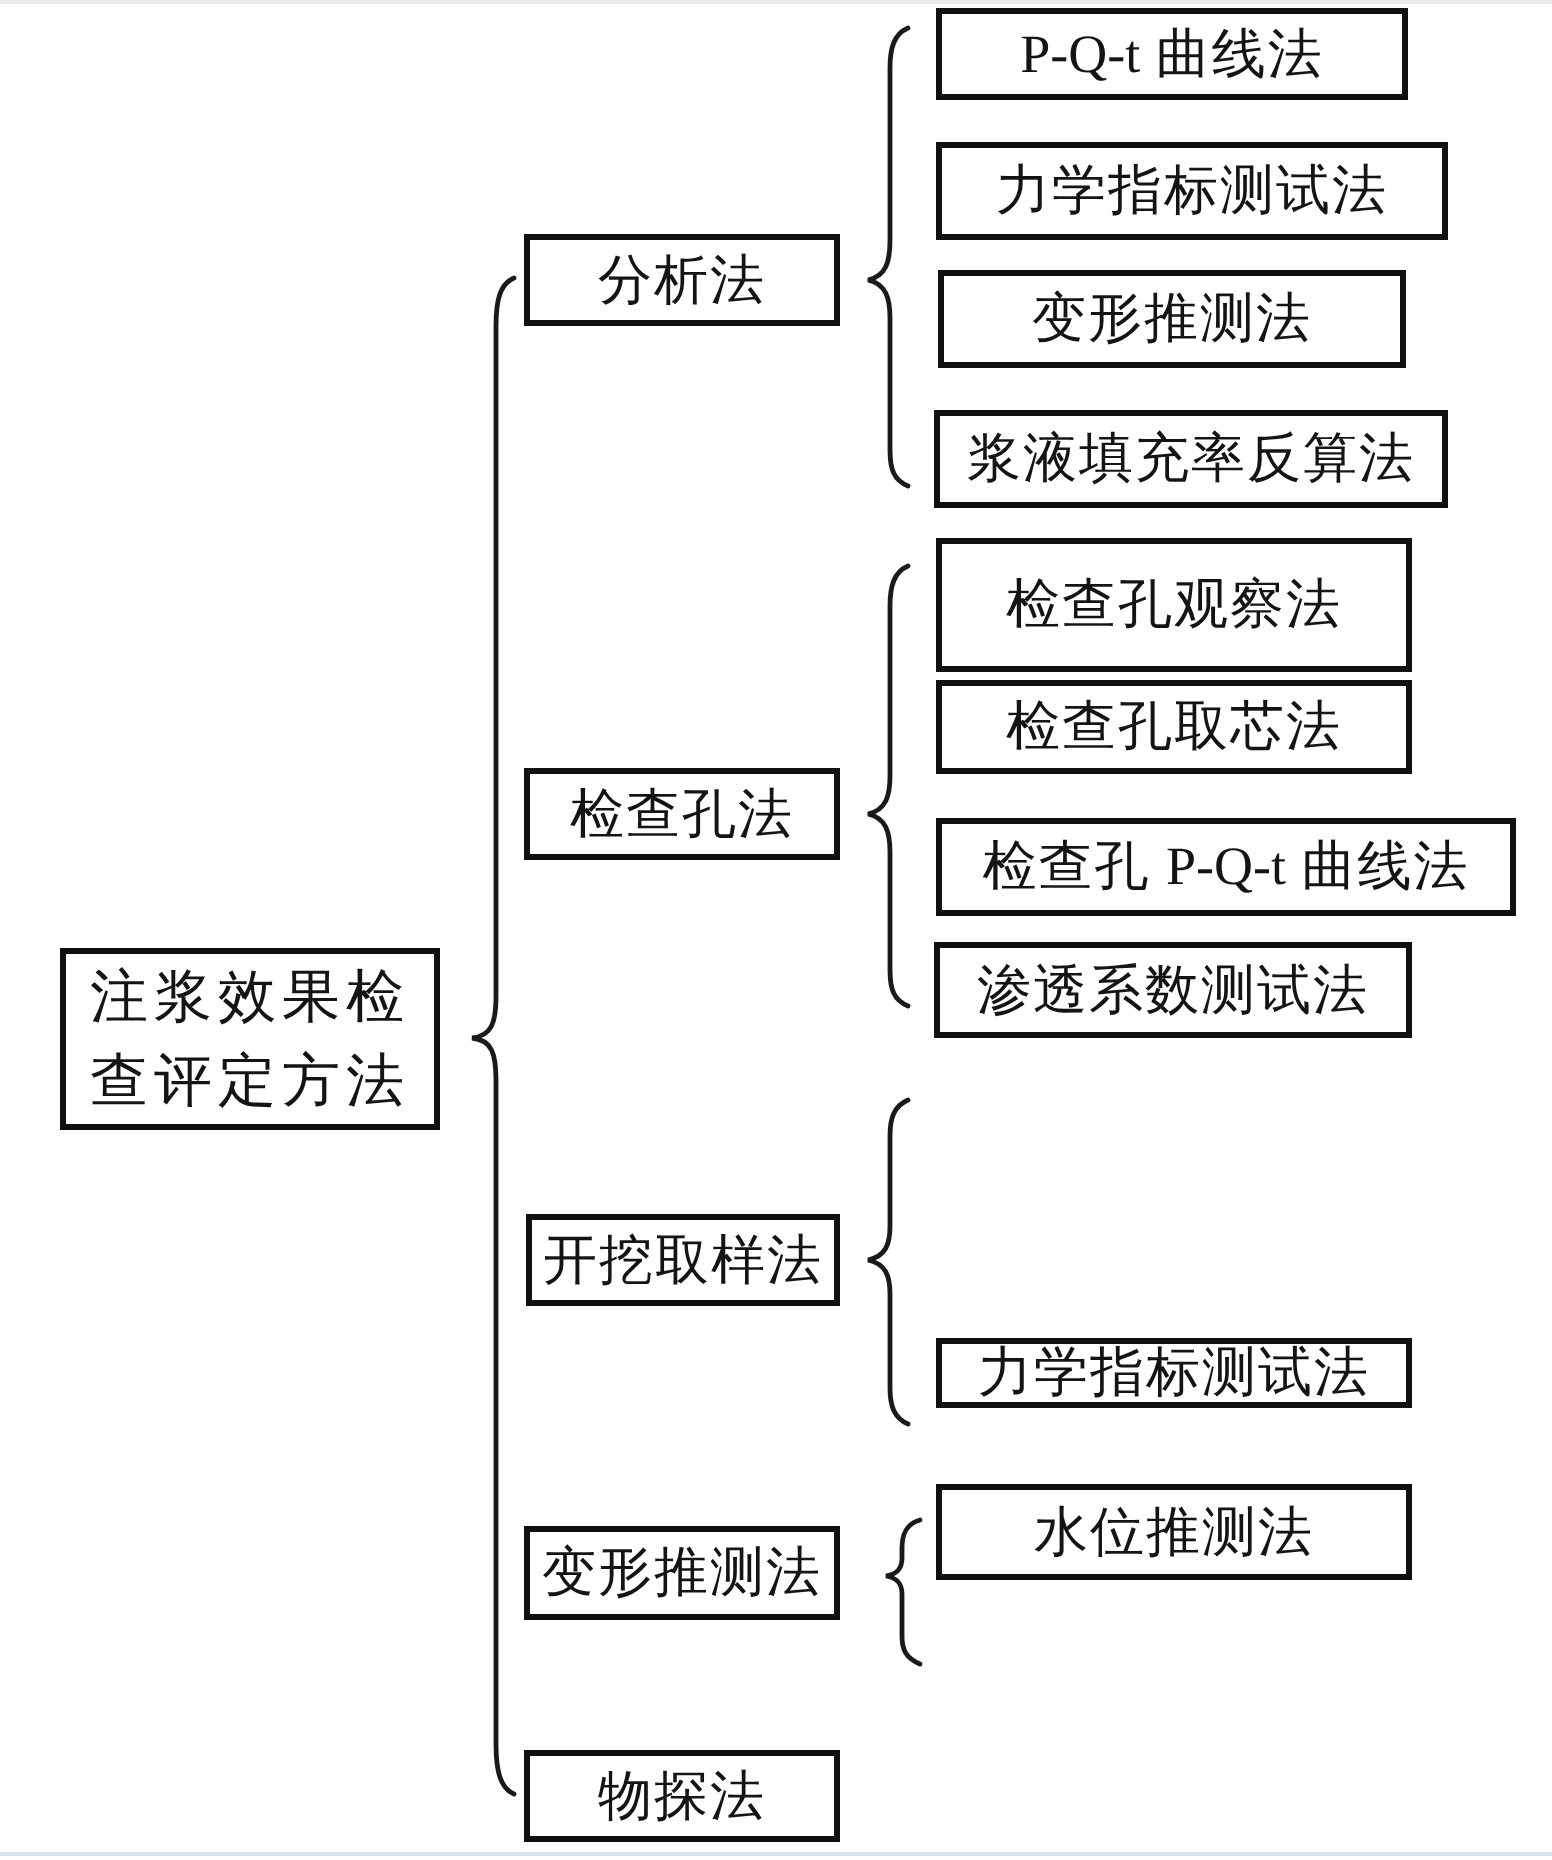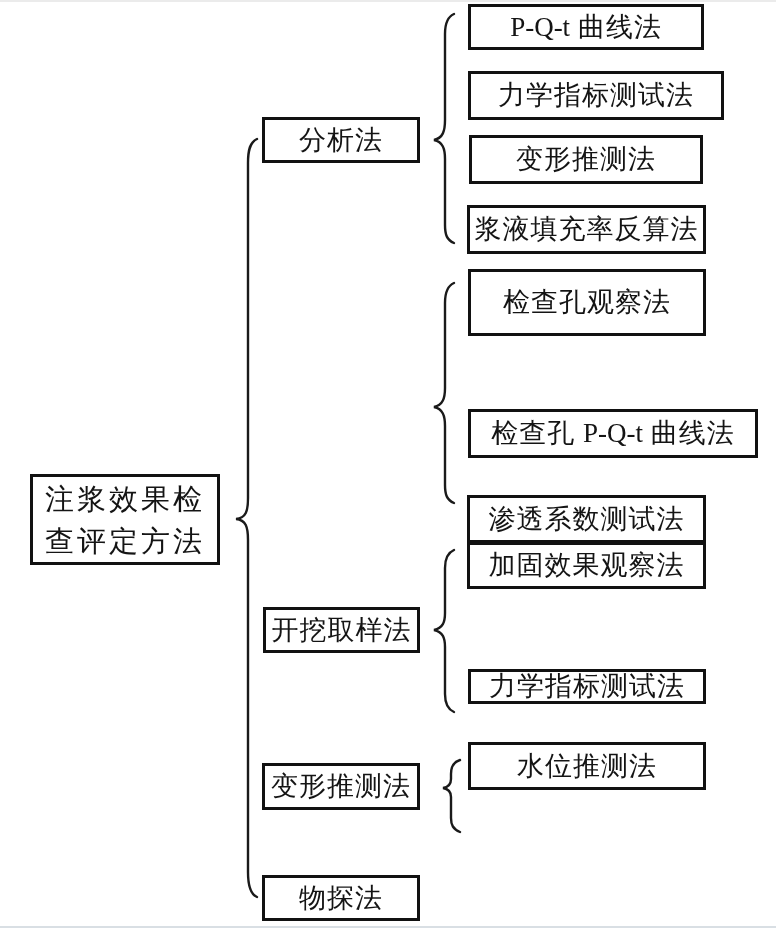--- a/index.html
+++ b/index.html
@@ -52,56 +52,59 @@
   </svg>
 
   <div class="box root-box" style="left:30px;top:474px;width:190px;height:91px">
     <div>注浆效果检</div>
     <div>查评定方法</div>
   </div>
 
   <div class="box" style="left:262px;top:117px;width:158px;height:46px">
     <span>分析法</span>
   </div>
+  <div class="box" style="left:262px;top:384px;width:158px;height:46px">
+    <span>检查孔法</span>
+  </div>
   <div class="box" style="left:263px;top:607px;width:157px;height:46px">
     <span>开挖取样法</span>
   </div>
   <div class="box" style="left:262px;top:763px;width:158px;height:47px">
     <span>变形推测法</span>
   </div>
   <div class="box" style="left:262px;top:875px;width:158px;height:46px">
     <span>物探法</span>
   </div>
 
   <div class="box" style="left:468px;top:4px;width:236px;height:46px">
     <span><span></span><span class="it">P-Q-t</span><span> 曲线法</span></span>
   </div>
   <div class="box" style="left:468px;top:71px;width:256px;height:49px">
     <span>力学指标测试法</span>
   </div>
   <div class="box" style="left:469px;top:135px;width:234px;height:49px">
     <span>变形推测法</span>
   </div>
-  <div class="box" style="left:467px;top:205px;width:239px;height:49px">
+  <div class="box" style="left:467px;top:205px;width:257px;height:49px">
     <span>浆液填充率反算法</span>
   </div>
 
   <div class="box" style="left:468px;top:269px;width:238px;height:67px">
     <span>检查孔观察法</span>
   </div>
+  <div class="box" style="left:468px;top:340px;width:238px;height:47px">
+    <span>检查孔取芯法</span>
+  </div>
   <div class="box" style="left:468px;top:409px;width:290px;height:49px">
     <span><span>检查孔 </span><span class="it">P-Q-t</span><span> 曲线法</span></span>
   </div>
-  <div class="box" style="left:467px;top:495px;width:239px;height:48px">
+  <div class="box" style="left:467px;top:471px;width:239px;height:48px">
     <span>渗透系数测试法</span>
   </div>
 
-  <div class="box" style="left:467px;top:542px;width:239px;height:47px">
-    <span>加固效果观察法</span>
-  </div>
   <div class="box" style="left:468px;top:669px;width:238px;height:35px">
     <span>力学指标测试法</span>
   </div>
 
   <div class="box" style="left:468px;top:742px;width:238px;height:48px">
     <span>水位推测法</span>
   </div>
 
 </div>
 

